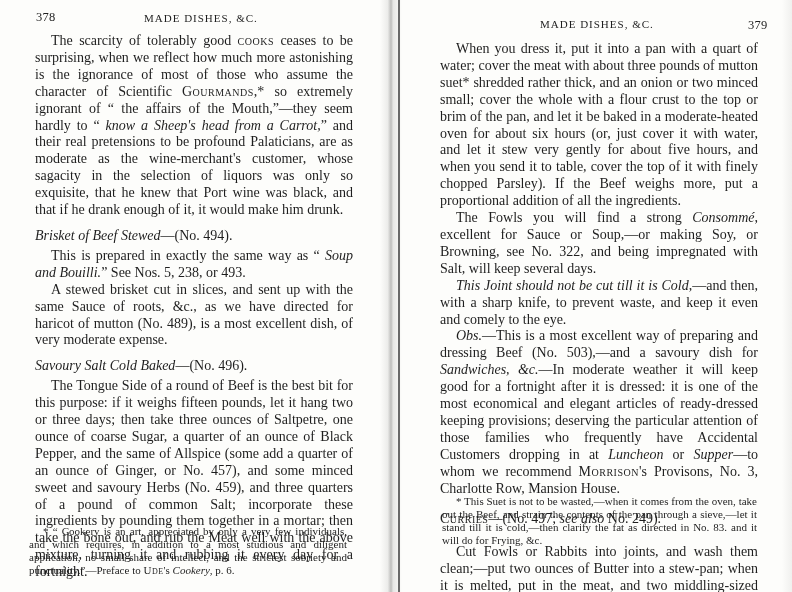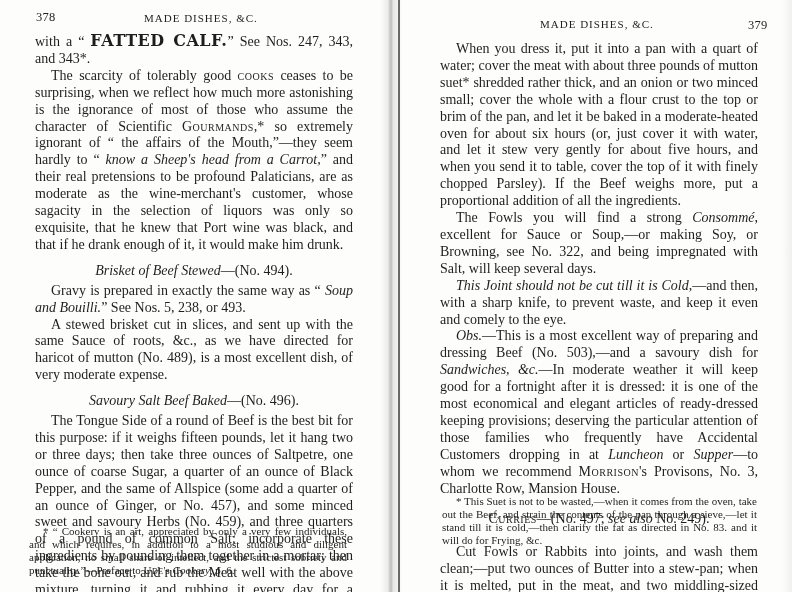--- a/index.html
+++ b/index.html
@@ -26,21 +26,21 @@
   .header { position:absolute; top:10px; font-size:12.5px; letter-spacing:.3px; }
   .left .header .pnum { position:absolute; left:36px; }
   .left .header .running { position:absolute; left:144px; width:160px; font-size:11px; letter-spacing:1px; text-transform:uppercase; top:2px; }
   .right .header .running { position:absolute; left:142px; width:160px; font-size:11px; letter-spacing:1px; text-transform:uppercase; top:8px; }
   .right .header .pnum { position:absolute; left:350px; top:8px; }
   .body { position:absolute; font-size:14px; line-height:16.9px; text-align:justify; }
   .left .body { left:35px; top:33px; width:318px; }
   .right .body { left:42px; top:41px; width:318px; }
   p { margin:0; text-indent:16px; }
   p.noindent { text-indent:0; }
-  .heading { text-align:center; margin:9px 0 3px 0; text-indent:0; }
+  .heading { text-align:left; margin:9px 0 3px 0; text-indent:0; }
   .sc { font-variant:small-caps; letter-spacing:.5px; }
   .bold { font-weight:bold; font-size:16px; letter-spacing:.5px; font-family:"DejaVu Serif","Liberation Serif",serif; }
   i { font-style:italic; }
   .footnote { position:absolute; font-size:11px; line-height:13px; text-align:justify; }
   .left .footnote { left:29px; top:525px; width:318px; }
   .right .footnote { left:44px; top:495px; width:315px; }
   .footnote p { text-indent:14px; }
 </style>
 </head>
 <body>
@@ -48,29 +48,28 @@
 <div class="gutter"></div>
 <div class="gutter-line"></div>
 <div class="right-edge"></div>
 
 <div class="page left">
   <div class="header">
     <span class="pnum">378</span>
     <span class="running">MADE DISHES, &amp;c.</span>
   </div>
   <div class="body">
-    <p class="noindent"><span>with a “ </span><span class="bold">FATTED CALF.</span><span>”  See Nos. 247, 343, and 343*.</span></p>
     <p><span>The scarcity of tolerably good </span><span class="sc">cooks</span><span> ceases to be surprising, when we reflect how much more astonishing is the ignorance of most of those who assume the character of Scientific </span><span class="sc">Gourmands</span><span>,* so extremely ignorant of “ the affairs of the Mouth,”—they seem hardly to “ </span><i>know a Sheep's head from a Carrot,</i><span>” and their real pretensions to be profound Palaticians, are as moderate as the wine-merchant's customer, whose sagacity in the selection of liquors was only so exquisite, that he knew that Port wine was black, and that if he drank enough of it, it would make him drunk.</span></p>
 
     <p class="heading"><i>Brisket of Beef Stewed</i><span>—(No. 494).</span></p>
-    <p><span>Gravy is prepared in exactly the same way as “ </span><i>Soup and Bouilli.</i><span>”  See Nos. 5, 238, or 493.</span></p>
+    <p><span>This is prepared in exactly the same way as “ </span><i>Soup and Bouilli.</i><span>”  See Nos. 5, 238, or 493.</span></p>
 
     <p>A stewed brisket cut in slices, and sent up with the same Sauce of roots, &amp;c., as we have directed for haricot of mutton (No. 489), is a most excellent dish, of very moderate expense.</p>
 
-    <p class="heading"><i>Savoury Salt Beef Baked</i><span>—(No. 496).</span></p>
+    <p class="heading"><i>Savoury Salt Cold Baked</i><span>—(No. 496).</span></p>
     <p>The Tongue Side of a round of Beef is the best bit for this purpose: if it weighs fifteen pounds, let it hang two or three days; then take three ounces of Saltpetre, one ounce of coarse Sugar, a quarter of an ounce of Black Pepper, and the same of Allspice (some add a quarter of an ounce of Ginger, or No. 457), and some minced sweet and savoury Herbs (No. 459), and three quarters of a pound of common Salt; incorporate these ingredients by pounding them together in a mortar; then take the bone out, and rub the Meat well with the above mixture, turning it and rubbing it every day for a fortnight.</p>
   </div>
   <div class="footnote">
     <p><span>* “ Cookery is an art, appreciated by only a very few individuals, and which requires, in addition to a most studious and diligent application, no small share of intellect, and the strictest sobriety and punctuality.”—Preface to </span><span class="sc">Ude</span><span>'s </span><i>Cookery</i><span>, p. 6.</span></p>
   </div>
 </div>
 
 <div class="page right">
   <div class="header">
     <span class="running">MADE DISHES, &amp;c.</span>

